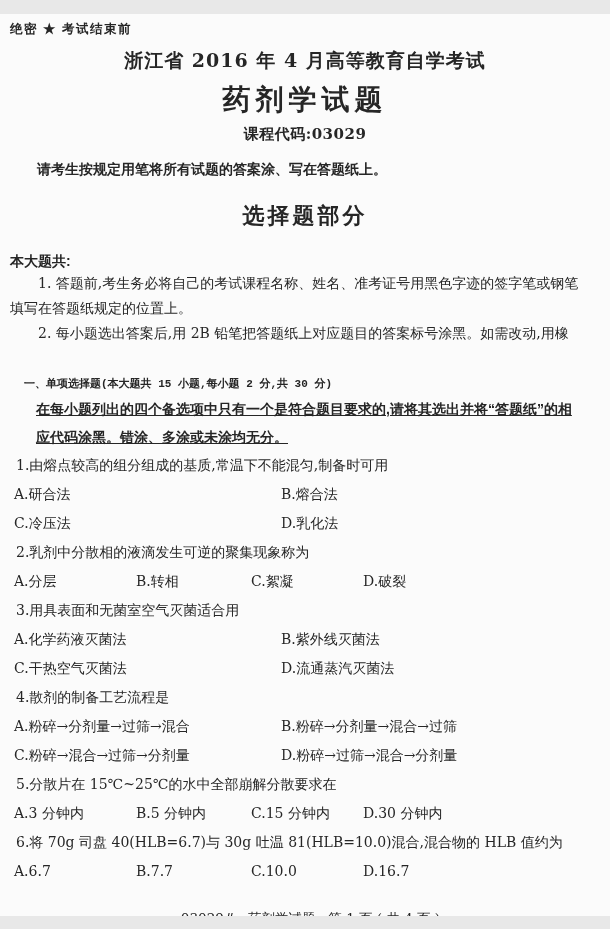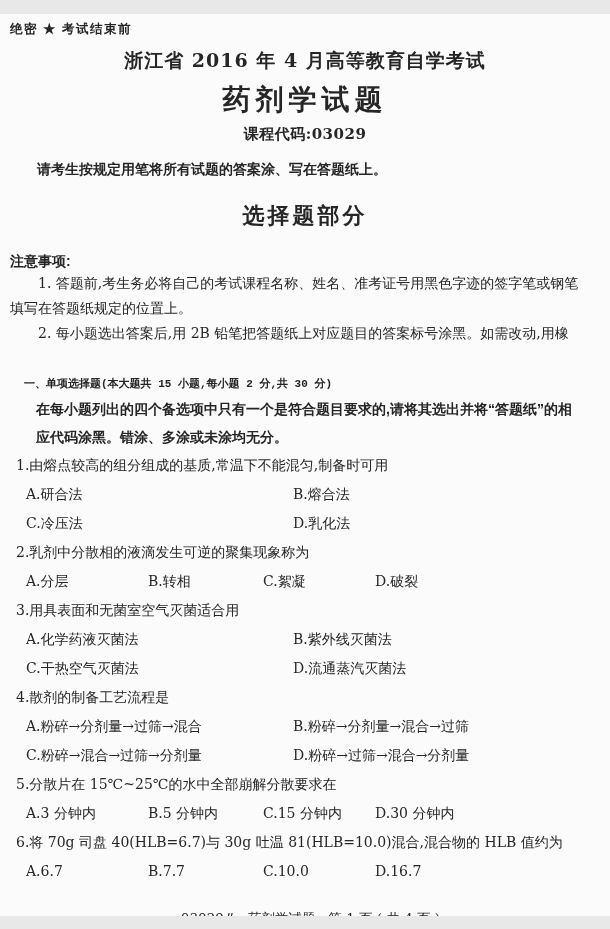--- a/index.html
+++ b/index.html
@@ -49,25 +49,25 @@
   .note-line { padding-left:10px; font-size:14px; line-height:25px; }
   .note-line.indent { padding-left:38px; }
   .sec1-heading {
     margin-top:30px; padding-left:24px;
     font-family:Liberation Mono, monospace;
     font-weight:bold; font-size:11px;
   }
   .sec1-instr {
     margin-top:4px; padding-left:36px;
     font-family:"Liberation Sans", sans-serif;
-    font-weight:bold; font-size:14px; line-height:28px;
+    font-weight:bold; font-size:14px; line-height:28px;text-decoration:underline;
   }
   .question { font-size:14px; }
   .q-stem { padding-left:16px; line-height:29px; }
-  .opts { padding-left:26px; display:grid; }
+  .opts { padding-left:14px; display:grid; }
   .opts span { line-height:29px; display:block; }
   .opts.cols2 { grid-template-columns:267px auto; }
   .opts.cols4 { grid-template-columns:122px 115px 112px auto; }
   .footer {
     position:absolute; top:896px; left:0; right:0;
     text-align:center; font-size:13.5px; white-space:pre;padding-left:11px;
   }
 </style>
 </head>
 <body>
@@ -78,21 +78,21 @@
 
   <div class="exam-title">浙江省 2016 年 4 月高等教育自学考试</div>
   <div class="subject-title">药剂学试题</div>
   <div class="course-code">课程代码:03029</div>
 
   <div class="exam-instruction">请考生按规定用笔将所有试题的答案涂、写在答题纸上。</div>
 
   <div class="section-title">选择题部分</div>
 
   <div class="notes-block">
-    <div class="notes-title">注意事项:</div>
+    <div class="notes-title">本大题共:</div>
     <div class="note-line indent">1. 答题前,考生务必将自己的考试课程名称、姓名、准考证号用黑色字迹的签字笔或钢笔</div>
     <div class="note-line">填写在答题纸规定的位置上。</div>
     <div class="note-line indent">2. 每小题选出答案后,用 2B 铅笔把答题纸上对应题目的答案标号涂黑。如需改动,用橡</div>
   </div>
 
   <div class="sec1-heading">一、单项选择题(本大题共 15 小题,每小题 2 分,共 30 分)</div>
   <div class="sec1-instr">
     <div>在每小题列出的四个备选项中只有一个是符合题目要求的,请将其选出并将“答题纸”的相</div>
     <div>应代码涂黑。错涂、多涂或未涂均无分。</div>
   </div>

